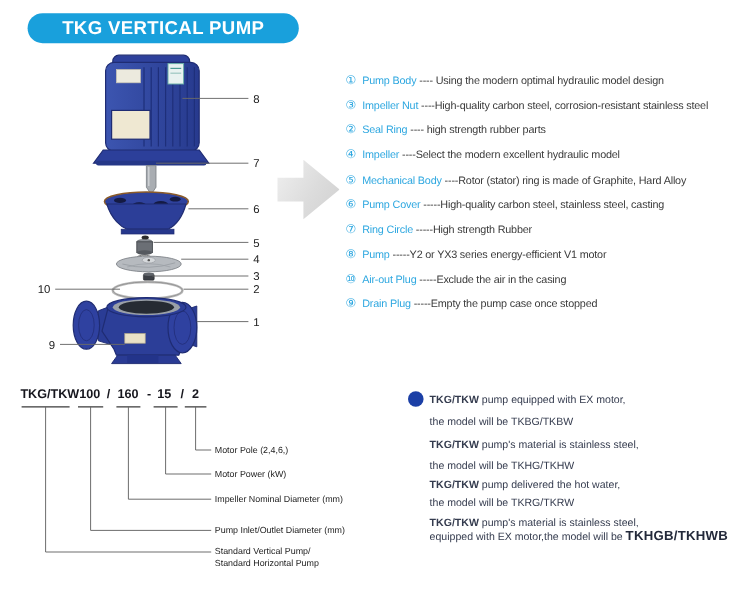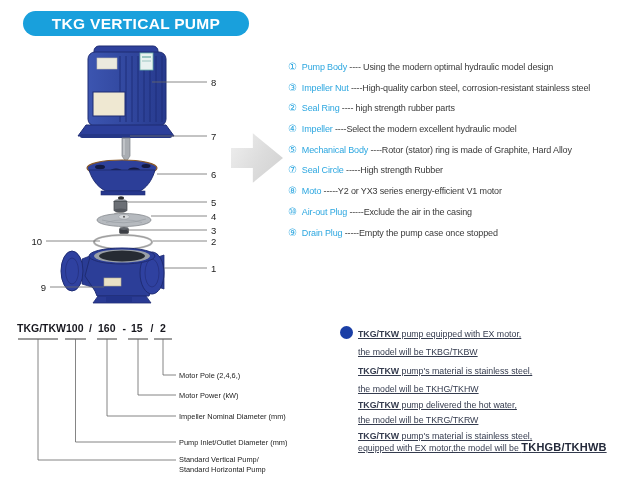--- a/index.html
+++ b/index.html
@@ -26,21 +26,21 @@
   .pl-desc{color:#3a3a3a;}
   
   .model-svg{position:absolute;left:0;top:308px;width:340px;height:192px;}
   .seg{font-weight:bold;font-size:10.5px;fill:#16161d;font-family:"Liberation Sans",sans-serif;}
   .useg{stroke:#3a3a3a;stroke-width:1;}
   .mline{stroke:#666;stroke-width:.8;fill:none;}
   .mlabel{font-size:7.4px;fill:#222;font-family:"Liberation Sans",sans-serif;}
   
   .bullet{position:absolute;left:340px;top:326px;width:13px;height:13px;border-radius:50%;
           background:#1b3fa6;}
-  .note-line{position:absolute;left:358px;font-size:8.8px;color:#343b4e;white-space:nowrap;text-decoration:underline;}
+  .note-line{position:absolute;left:358px;font-size:8.8px;color:#343b4e;white-space:nowrap;}
   .note-b{font-weight:bold;}
   .note-big{font-weight:bold;font-size:11px;color:#23293a;letter-spacing:.2px;}
 </style>
 </head>
 <body>
 
 <div class="page">
 
   <div class="header-pill">
     <span>TKG VERTICAL PUMP</span>
@@ -156,22 +156,23 @@
   </svg>
 
   <div class="arrow"></div>
 
   <div class="parts-list">
     <div class="pl-row"><span class="pl-num">①</span><span class="pl-name">Pump Body</span><span class="pl-desc"> ---- Using the modern optimal hydraulic model design</span></div>
     <div class="pl-row"><span class="pl-num">③</span><span class="pl-name">Impeller Nut</span><span class="pl-desc"> ----High-quality carbon steel, corrosion-resistant stainless steel</span></div>
     <div class="pl-row"><span class="pl-num">②</span><span class="pl-name">Seal Ring</span><span class="pl-desc"> ---- high strength rubber parts</span></div>
     <div class="pl-row"><span class="pl-num">④</span><span class="pl-name">Impeller</span><span class="pl-desc"> ----Select the modern excellent hydraulic model</span></div>
     <div class="pl-row"><span class="pl-num">⑤</span><span class="pl-name">Mechanical Body</span><span class="pl-desc"> ----Rotor (stator) ring is made of Graphite, Hard Alloy</span></div>
-    <div class="pl-row"><span class="pl-num">⑦</span><span class="pl-name">Seal Circle</span><span class="pl-desc"> -----High strength Rubber</span></div>
-    <div class="pl-row"><span class="pl-num">⑧</span><span class="pl-name">Moto</span><span class="pl-desc"> -----Y2 or YX3 series energy-efficient V1 motor</span></div>
+    <div class="pl-row"><span class="pl-num">⑥</span><span class="pl-name">Pump Cover</span><span class="pl-desc"> -----High-quality carbon steel, stainless steel, casting</span></div>
+    <div class="pl-row"><span class="pl-num">⑦</span><span class="pl-name">Ring Circle</span><span class="pl-desc"> -----High strength Rubber</span></div>
+    <div class="pl-row"><span class="pl-num">⑧</span><span class="pl-name">Pump</span><span class="pl-desc"> -----Y2 or YX3 series energy-efficient V1 motor</span></div>
     <div class="pl-row"><span class="pl-num">⑩</span><span class="pl-name">Air-out Plug</span><span class="pl-desc"> -----Exclude the air in the casing</span></div>
     <div class="pl-row"><span class="pl-num">⑨</span><span class="pl-name">Drain Plug</span><span class="pl-desc"> -----Empty the pump case once stopped</span></div>
   </div>
 
   <svg class="model-svg" viewBox="0 0 340 192">
     <text class="seg" x="17" y="24">TKG/TKW</text>
     <text class="seg" x="66" y="24">100</text>
     <text class="seg" x="89" y="24">/</text>
     <text class="seg" x="98" y="24">160</text>
     <text class="seg" x="122.5" y="24">-</text>

